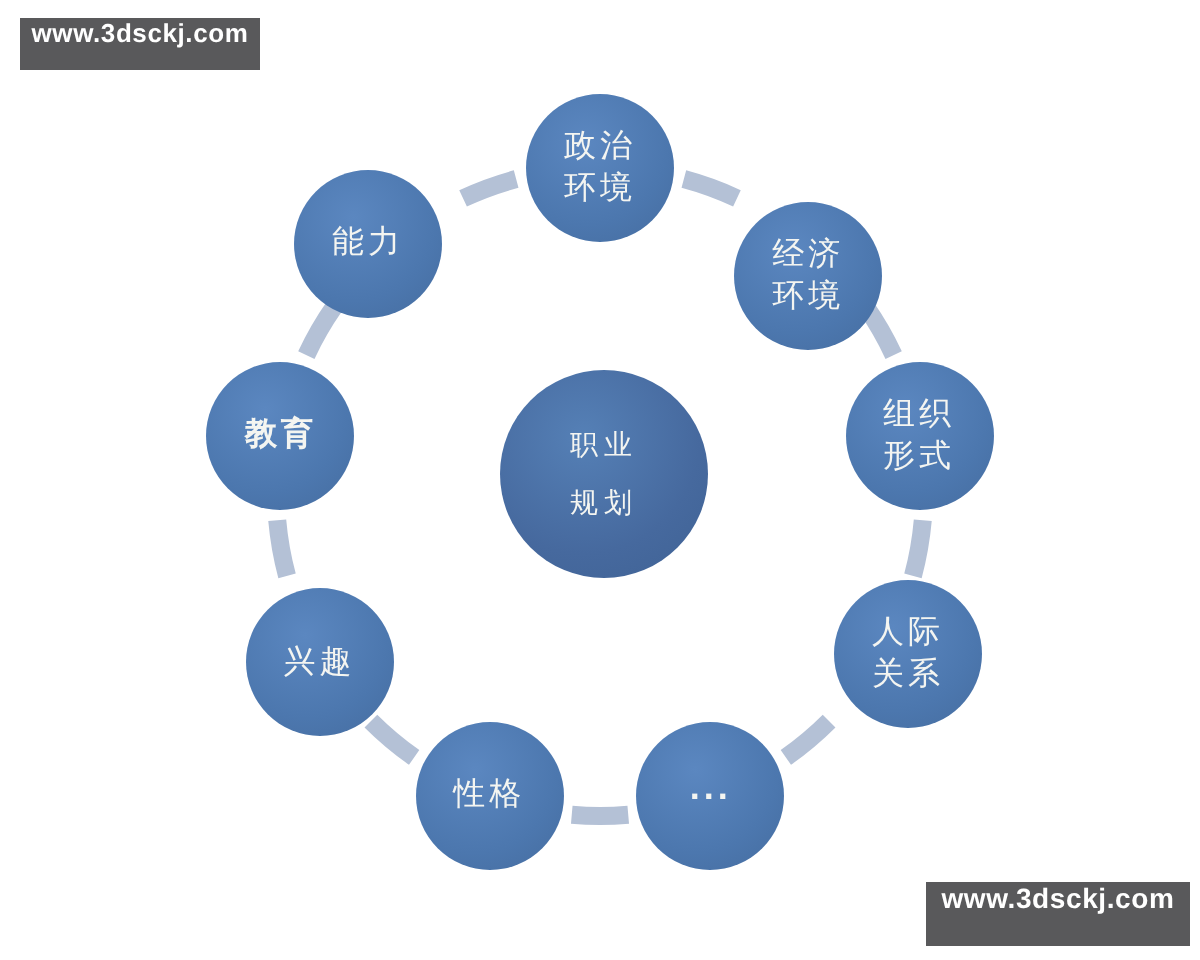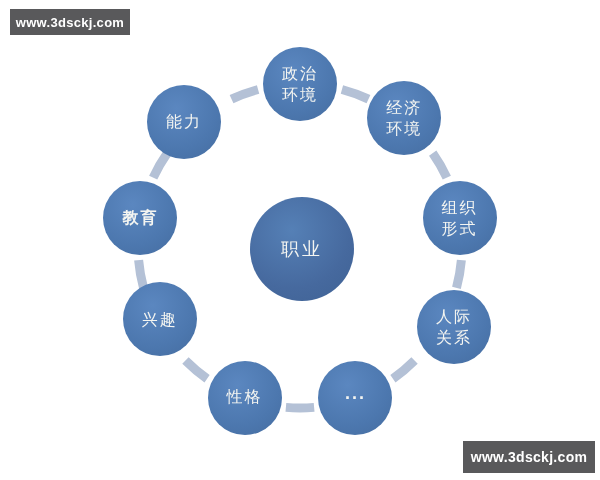--- a/index.html
+++ b/index.html
@@ -18,31 +18,31 @@
   .ring-svg{position:absolute;left:0;top:0;width:600px;height:480px;}
   .node{
     position:absolute;width:74px;height:74px;border-radius:50%;
     background:radial-gradient(circle at 40% 32%, #5b87c0, var(--node-fill) 62%, #456c9f);
     color:var(--label);
     display:flex;flex-direction:column;align-items:center;justify-content:center;
     font-size:16px;line-height:21px;letter-spacing:2px;
   }
   .node span{display:block;}
   .node.center{
-    width:104px;height:104px;left:250px;top:197px;
+    width:104px;height:104px;left:250px;top:185px;
     background:radial-gradient(circle at 40% 32%, #5580b6, var(--center-fill) 62%, #3f6294);
-    font-size:18px;line-height:29px;letter-spacing:3px;
+    font-size:14px;line-height:29px;letter-spacing:3px;
   }
   .node.dots span{
     display:inline-block;transform:translateY(-22%);
     font-weight:700;font-size:18px;letter-spacing:2px;
   }
   .wm{
     position:absolute;background:var(--wm-bg);color:var(--wm-text);
-    display:flex;align-items:center;justify-content:center;
+    display:flex;align-items:flex-start;justify-content:center;
     font-weight:700;letter-spacing:.3px;
   }
   .wm.tl{left:10px;top:9px;width:120px;height:26px;font-size:13px;}
   .wm.br{left:463px;top:441px;width:132px;height:32px;font-size:14px;}
 </style>
 </head>
 <body>
 
 <div class="stage">
 
@@ -60,50 +60,51 @@
       <path d="M 143.52001614117094 287.92868530660843 A 162 162 0 0 1 138.6164589091372 260.1192303251207" fill="none" stroke="#b4c1d6" stroke-width="9" stroke-linecap="butt"></path>
       <path d="M 153.1781385000627 177.5358415980067 A 162 162 0 0 1 167.2973688251833 153.0806173111306" fill="none" stroke="#b4c1d6" stroke-width="9" stroke-linecap="butt"></path>
       <path d="M 231.5358415980066 99.17813850006274 A 162 162 0 0 1 258.0713146933916 89.52001614117094" fill="none" stroke="#b4c1d6" stroke-width="9" stroke-linecap="butt"></path>
     </svg>
 
   <div id="nodes">
       <div class="node" style="left: 263px; top: 47px;">
         <span>政治</span>
         <span>环境</span>
       </div>
-      <div class="node" style="left: 367.132px; top: 81px;">
+      <div class="node" style="left: 367.132px; top: 101px;">
         <span>经济</span>
         <span>环境</span>
       </div>
       <div class="node" style="left: 422.539px; top: 180.869px;">
         <span>组织</span>
         <span>形式</span>
       </div>
       <div class="node" style="left: 417px; top: 290px;">
         <span>人际</span>
         <span>关系</span>
       </div>
       <div class="node dots" style="left: 318.407px; top: 361.23px;">
         <span>...</span>
       </div>
       <div class="node" style="left: 207.593px; top: 361.23px; font-family: Liberation Mono, monospace;">
         <span>性格</span>
       </div>
-      <div class="node" style="left: 122.704px; top: 282px;">
+      <div class="node" style="left: 122.704px; top: 294px;">
         <span>兴趣</span>
       </div>
       <div class="node" style="left: 103.461px; top: 180.869px; font-weight: bold;">
         <span>教育</span>
       </div>
       <div class="node" style="left: 147px; top: 84.9008px;">
         <span>能力</span>
       </div>
     </div>
 
   <div class="node center">
     <span>职业</span>
+    <span>规划</span>
   </div>
 
   <div class="wm br">
     <span>www.3dsckj.com</span>
   </div>
 
 </div>
 
 </body></html>

